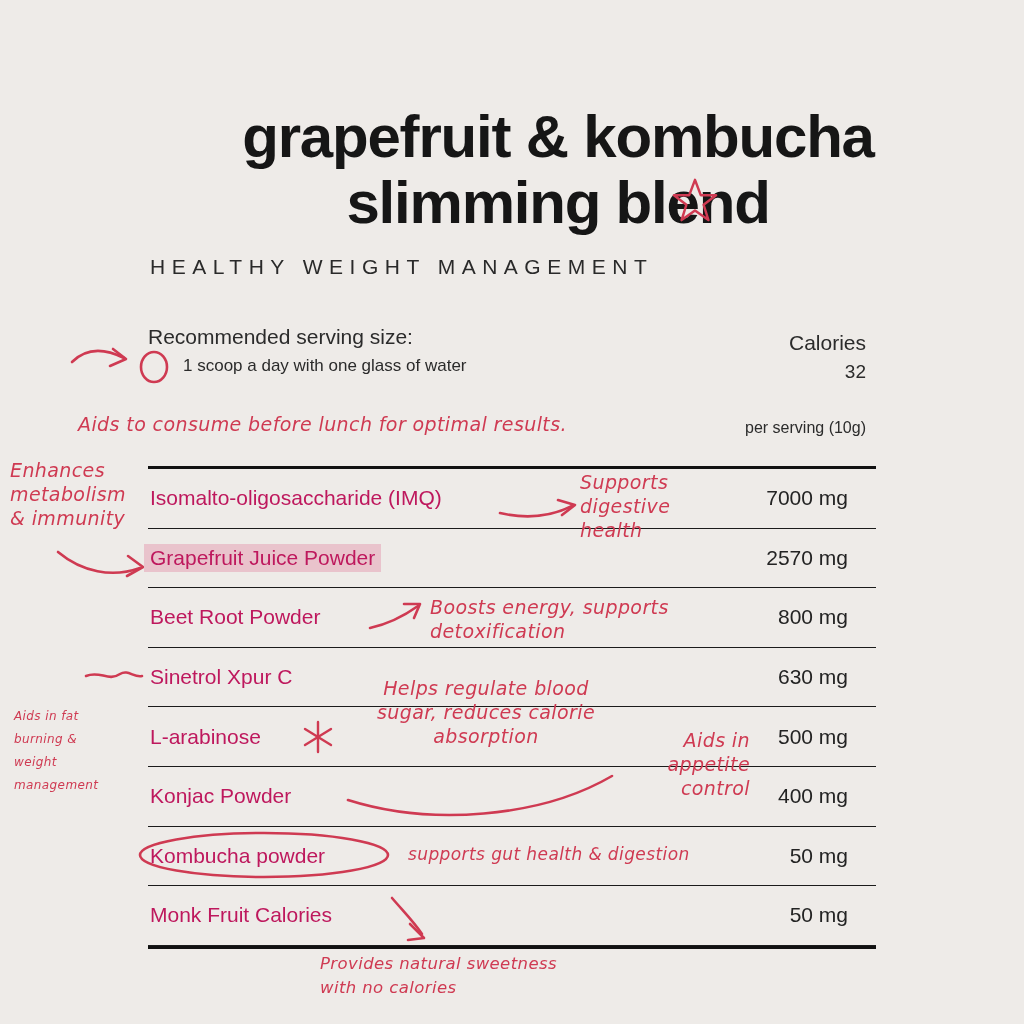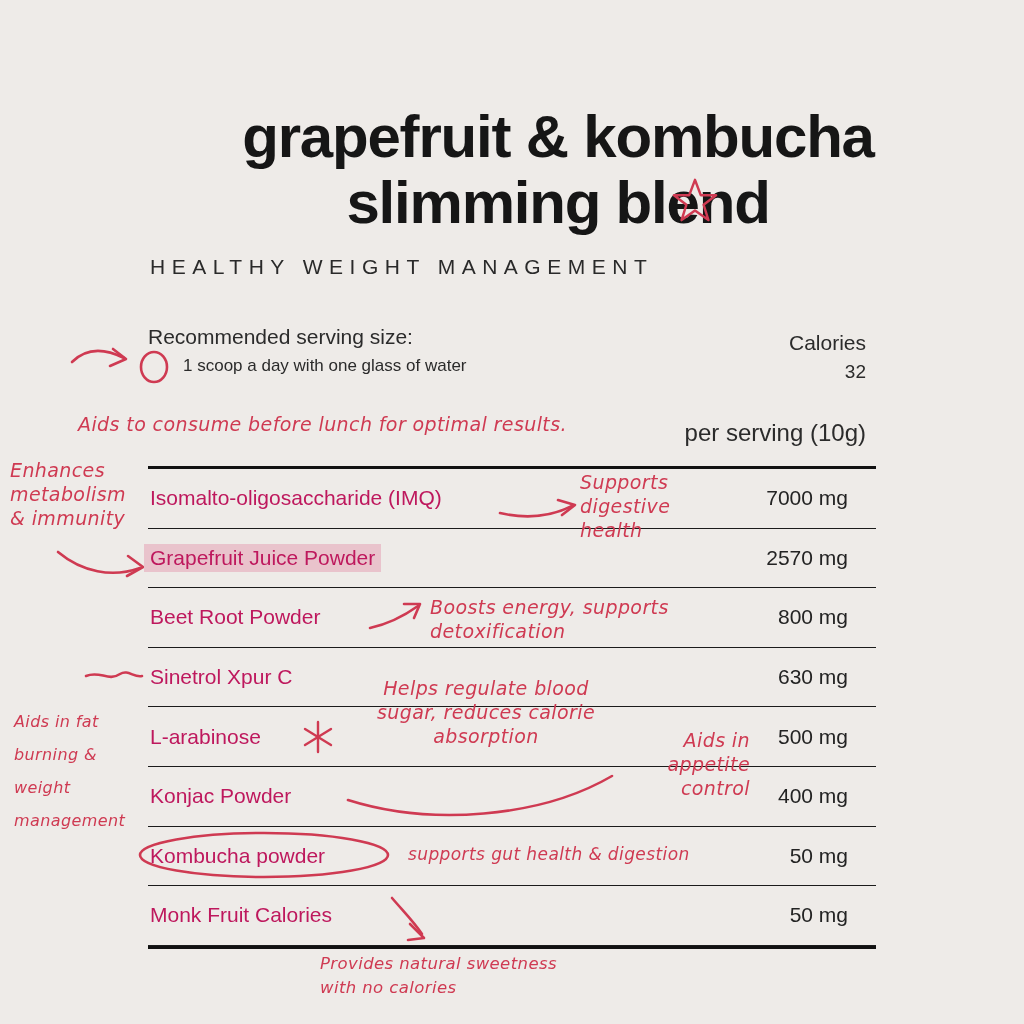--- a/index.html
+++ b/index.html
@@ -79,21 +79,21 @@
     position: absolute;
     right: 158px;
     top: 361px;
     font-size: 19px;
     color: #2b2b2b;
   }
   .per-serving {
     position: absolute;
     right: 158px;
     top: 419px;
-    font-size: 24px;
+    font-size: 16px;
     color: #2b2b2b;
   }
 
   
   .table {
     position: absolute;
     left: 148px;
     top: 466px;
     width: 728px;
   }
@@ -138,21 +138,21 @@
     font-size: 19px;
     line-height: 24px;
     white-space: pre-line;
     letter-spacing: 0.4px;
   }
 
   .ann-before-lunch { left: 78px; top: 412px; width: 600px; }
   .ann-enhances { left: 10px; top: 458px; width: 150px; }
   .ann-digestive { left: 580px; top: 470px; width: 180px; }
   .ann-beet { left: 430px; top: 595px; width: 300px; }
-  .ann-aids-fat { left: 14px; top: 705px; width: 136px; font-size: 16px; line-height: 33px;}
+  .ann-aids-fat { left: 14px; top: 705px; width: 136px; font-size: 12px; line-height: 23px;}
   .ann-sugar { left: 356px; top: 676px; width: 260px; text-align: center;}
   .ann-appetite { left: 620px; top: 728px; width: 130px; text-align: right;}
   .ann-gut { left: 408px; top: 842px; width: 330px; font-size: 17px;}
   .ann-sweetness { left: 320px; top: 952px; width: 330px; font-size: 16.5px; line-height: 24px;}
 
   svg.overlay {
     position: absolute;
     left: 0; top: 0;
     width: 1024px;
     height: 1024px;

